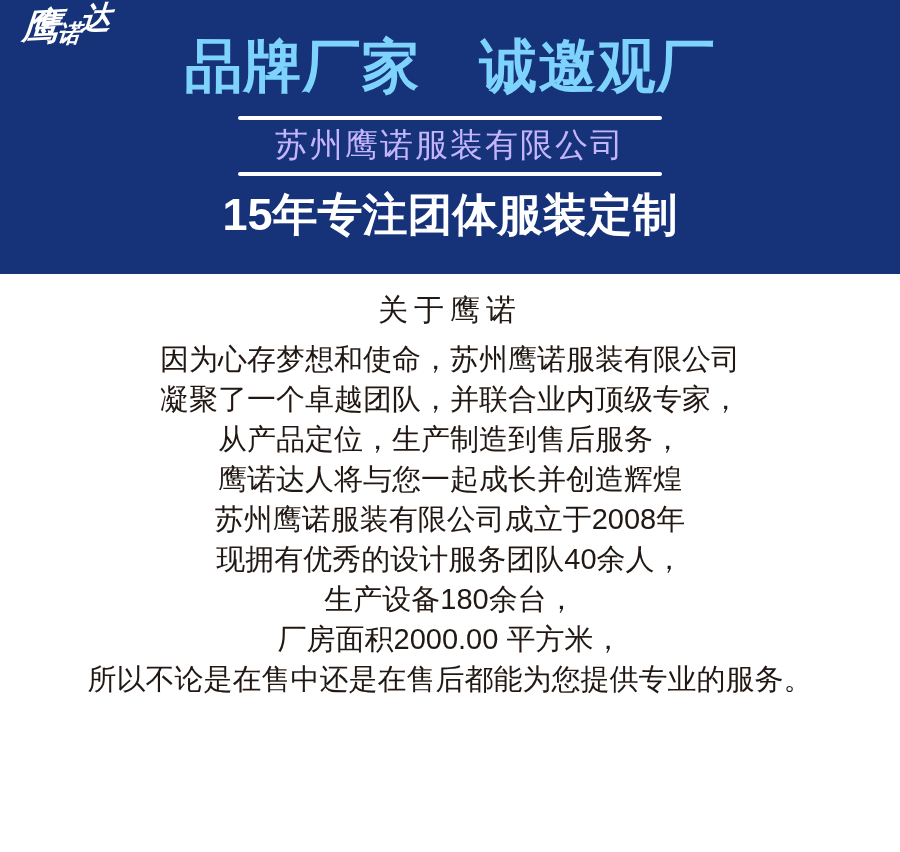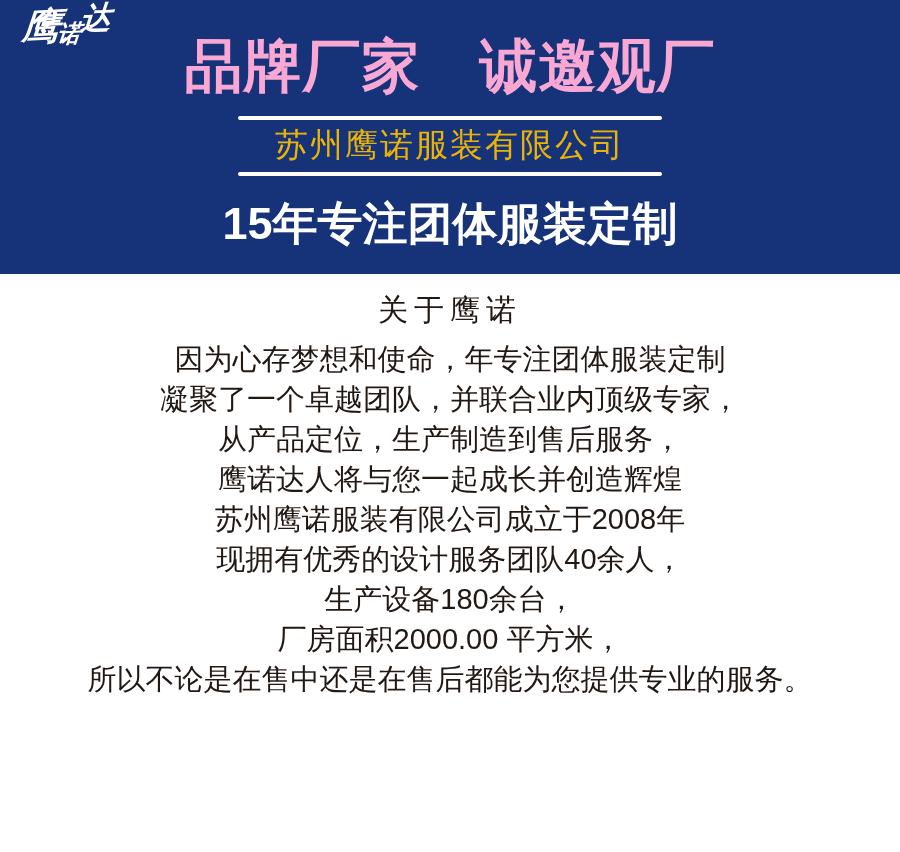--- a/index.html
+++ b/index.html
@@ -35,46 +35,46 @@
     font-weight: bold;
     transform: rotate(-3deg) skewX(-8deg);
     white-space: nowrap;
     line-height: 1;
   }
   .logo .c1 { font-size: 38px; }
   .logo .c2 { font-size: 24px; vertical-align: -4px; margin-left: -2px; }
   .logo .c3 { font-size: 31px; vertical-align: 8px; margin-left: -2px; }
   .banner-title {
     margin-top: 36px;
-    color: #f9a8d4;
+    color: #7dd3fc;
     font-size: 58px;
     font-weight: bold;
     line-height: 1.05;
     letter-spacing: 1px;
     white-space: nowrap;
   }
   .divider {
     width: 424px;
     height: 4px;
     background: #ffffff;
     border-radius: 2px;
   }
   .divider.top { margin-top: 19px; }
   .divider.bottom { margin-top: 9px; }
   .banner-subtitle {
     margin-top: 7px;
-    color: #eab308;
+    color: #c4b5fd;
     font-size: 33px;
     font-weight: 400;
     letter-spacing: 2px;
     line-height: 1.1;
     white-space: nowrap;
   }
   .banner-tagline {
-    margin-top: 24px;
+    margin-top: 15px;
     color: #ffffff;
     font-size: 45px;
     font-weight: bold;
     letter-spacing: 0px;
     line-height: 1.05;
     white-space: nowrap;
   }
   
   .about {
     text-align: center;
@@ -108,21 +108,21 @@
     <div class="banner-title">品牌厂家　诚邀观厂</div>
     <div class="divider top"></div>
     <div class="banner-subtitle">苏州鹰诺服装有限公司</div>
     <div class="divider bottom"></div>
     <div class="banner-tagline">15年专注团体服装定制</div>
   </div>
 
   <div class="about">
     <div class="about-heading">关于鹰诺</div>
     <div class="about-body">
-      <div class="about-line">因为心存梦想和使命，年专注团体服装定制</div>
+      <div class="about-line">因为心存梦想和使命，苏州鹰诺服装有限公司</div>
       <div class="about-line">凝聚了一个卓越团队，并联合业内顶级专家，</div>
       <div class="about-line">从产品定位，生产制造到售后服务，</div>
       <div class="about-line">鹰诺达人将与您一起成长并创造辉煌</div>
       <div class="about-line">苏州鹰诺服装有限公司成立于2008年</div>
       <div class="about-line">现拥有优秀的设计服务团队40余人，</div>
       <div class="about-line">生产设备180余台，</div>
       <div class="about-line">厂房面积2000.00 平方米，</div>
       <div class="about-line">所以不论是在售中还是在售后都能为您提供专业的服务。</div>
     </div>
   </div>

